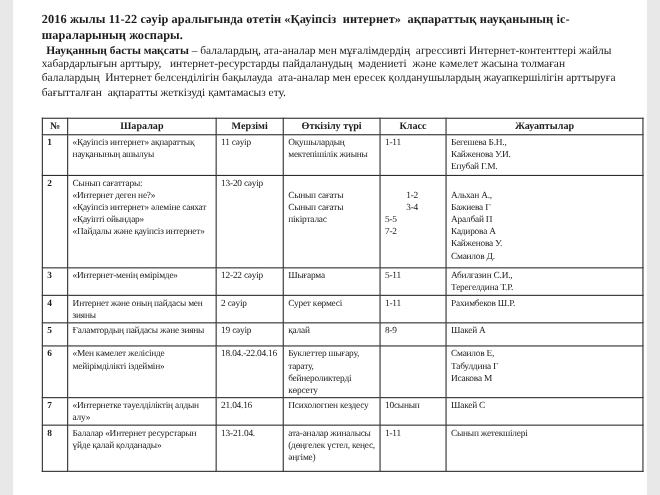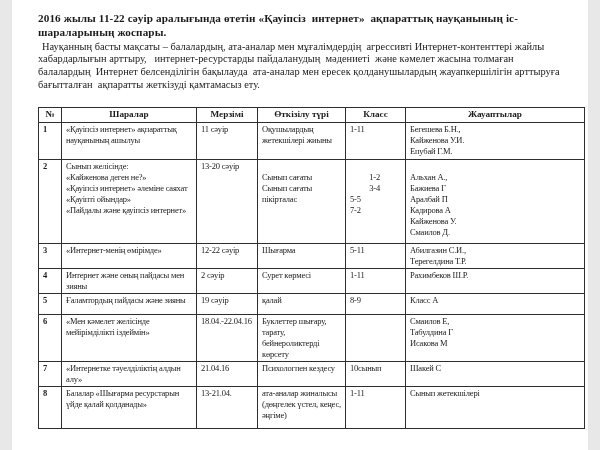--- a/index.html
+++ b/index.html
@@ -12,21 +12,21 @@
     margin:0 auto;
   }
   .doc-title {
     font-weight:bold; font-size:11.2px; line-height:1.28;
     white-space:pre-wrap; letter-spacing:0.1px;
   }
   .doc-goal {
     font-size:10.4px; line-height:1.22; margin-top:1px;
     white-space:pre-wrap; text-indent:4px;
   }
-  .doc-goal .bold { font-weight:normal; }
+  .doc-goal .bold { font-weight:bold; }
   table.events {
     border-collapse:collapse; table-layout:fixed;
     width:546px; margin-top:16px;
     font-size:8.5px; letter-spacing:-0.2px;
   }
   table.events th, table.events td {
     border:1px solid #2e2e2e; vertical-align:top;
     padding:1px 2px 1px 4px; line-height:1.3;
     overflow:hidden; white-space:pre-wrap;
   }
@@ -72,27 +72,27 @@
           <th>Өткізілу түрі</th>
           <th>Класс</th>
           <th>Жауаптылар</th>
         </tr>
     </thead>
     <tbody>
         <tr>
           <td class="cell-num">1</td>
           <td class="cell-event">«Қауіпсіз интернет» ақпараттық науқанының ашылуы</td>
           <td class="cell-date">11 сәуір</td>
-          <td class="cell-type">Оқушылардың жетекшілері жиыны</td>
+          <td class="cell-type">Оқушылардың мектепішілік жиыны</td>
           <td class="cell-class">1-11</td>
           <td class="cell-resp"><div class="cell-line">Бегешева Б.Н.,</div><div class="cell-line">Кайженова У.И.</div><div class="cell-line">Епубай Г.М.</div></td>
         </tr>
         <tr>
           <td class="cell-num">2</td>
-          <td class="cell-event"><div class="cell-line">Сынып желісінде:</div><div class="cell-line">«Кайженова деген не?»</div><div class="cell-line">«Қауіпсіз интернет» әлеміне саяхат</div><div class="cell-line">«Қауіпті ойындар»</div><div class="cell-line">«Пайдалы және қауіпсіз интернет»</div></td>
+          <td class="cell-event"><div class="cell-line">Сынып сағаттары:</div><div class="cell-line">«Интернет деген не?»</div><div class="cell-line">«Қауіпсіз интернет» әлеміне саяхат</div><div class="cell-line">«Қауіпті ойындар»</div><div class="cell-line">«Пайдалы және қауіпсіз интернет»</div></td>
           <td class="cell-date">13-20 сәуір</td>
           <td class="cell-type"><div class="cell-line">&nbsp;</div><div class="cell-line">Сынып сағаты</div><div class="cell-line">Сынып сағаты</div><div class="cell-line">пікірталас</div></td>
           <td class="cell-class"><div class="cell-line">&nbsp;</div><div class="cell-line">          1-2</div><div class="cell-line">          3-4</div><div class="cell-line">5-5</div><div class="cell-line">7-2</div></td>
           <td class="cell-resp"><div class="cell-line">&nbsp;</div><div class="cell-line">Альхан А.,</div><div class="cell-line">Бажиева Г</div><div class="cell-line">Аралбай П</div><div class="cell-line">Кадирова А</div><div class="cell-line">Кайженова У.</div><div class="cell-line">Смаилов Д.</div></td>
         </tr>
         <tr>
           <td class="cell-num">3</td>
           <td class="cell-event">«Интернет-менің өмірімде»</td>
           <td class="cell-date">12-22 сәуір</td>
           <td class="cell-type">Шығарма</td>
@@ -106,41 +106,41 @@
           <td class="cell-type">Сурет көрмесі</td>
           <td class="cell-class">1-11</td>
           <td class="cell-resp">Рахимбеков Ш.Р.</td>
         </tr>
         <tr>
           <td class="cell-num">5</td>
           <td class="cell-event">Ғаламтордың пайдасы және зияны</td>
           <td class="cell-date">19 сәуір</td>
           <td class="cell-type">қалай</td>
           <td class="cell-class">8-9</td>
-          <td class="cell-resp">Класс А</td>
+          <td class="cell-resp">Шакей А</td>
         </tr>
         <tr>
           <td class="cell-num">6</td>
           <td class="cell-event">«Мен кәмелет желісінде  мейірімділікті іздеймін»</td>
           <td class="cell-date">18.04.-22.04.16</td>
           <td class="cell-type">Буклеттер шығару, тарату, бейнероликтерді көрсету</td>
           <td class="cell-class"></td>
           <td class="cell-resp"><div class="cell-line">Смаилов Е,</div><div class="cell-line">Табулдина Г</div><div class="cell-line">Исакова М</div></td>
         </tr>
         <tr>
           <td class="cell-num">7</td>
           <td class="cell-event">«Интернетке тәуелділіктің алдын алу»</td>
           <td class="cell-date">21.04.16</td>
           <td class="cell-type">Психологпен кездесу</td>
           <td class="cell-class">10сынып</td>
           <td class="cell-resp">Шакей С</td>
         </tr>
         <tr>
           <td class="cell-num">8</td>
-          <td class="cell-event">Балалар «Шығарма ресурстарын үйде қалай қолданады»</td>
+          <td class="cell-event">Балалар «Интернет ресурстарын үйде қалай қолданады»</td>
           <td class="cell-date">13-21.04.</td>
           <td class="cell-type">ата-аналар жиналысы (дөңгелек үстел, кеңес, әңгіме)</td>
           <td class="cell-class">1-11</td>
           <td class="cell-resp">Сынып жетекшілері</td>
         </tr>
       </tbody>
   </table>
 
 </div>
 

